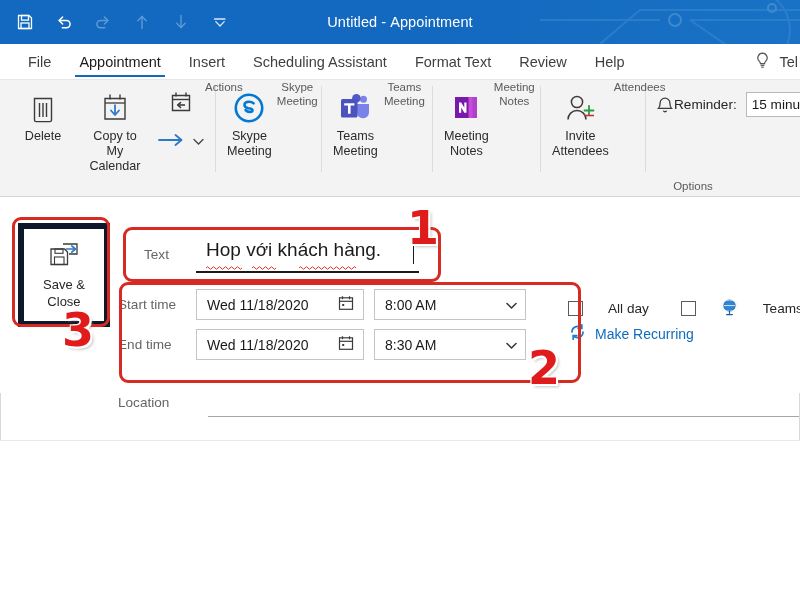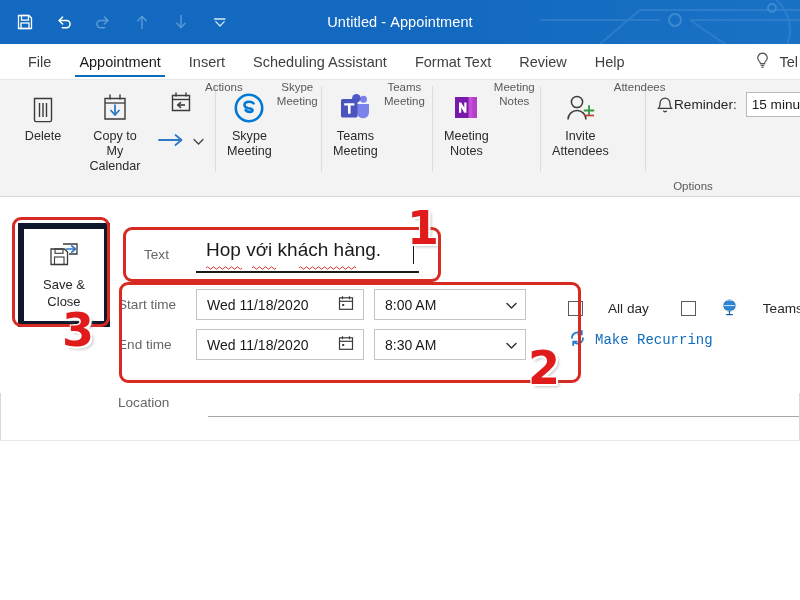--- a/index.html
+++ b/index.html
@@ -482,21 +482,21 @@
           <svg width="17" height="18" viewBox="0 0 17 18" fill="none">
             <circle cx="8.5" cy="7.6" r="5.6" fill="#2e86d8" stroke="#1b5e9e" stroke-width="1"></circle>
             <path d="M3 7.6 h11 M8.5 2 a8 5.6 0 0 1 0 11.2 a8 5.6 0 0 1 0 -11.2" stroke="#e8f2fb" stroke-width=".9" fill="none"></path>
             <path d="M8.5 13.2 v3.2 M5.6 16.6 h5.8" stroke="#1b5e9e" stroke-width="1.2" stroke-linecap="round"></path>
           </svg>
         </span>
         <span>Teams zones</span>
       </span>
     </div>
 
-    <div class="recur" style="top:132px;font-family:Liberation Mono, monospace;">
+    <div class="recur" style="top:126px;">
       <span>
         <svg width="19" height="18" viewBox="0 0 19 18" fill="none" stroke="#1a7ad4" stroke-width="1.7" stroke-linecap="round">
           <path d="M4 9 a5.5 5.5 0 0 1 9.4 -3.9"></path>
           <path d="M15 9 a5.5 5.5 0 0 1 -9.4 3.9"></path>
           <path d="M13.8 1.8 L13.8 5.4 L10.2 5.4"></path>
           <path d="M5.2 16.2 L5.2 12.6 L8.8 12.6"></path>
         </svg>
       </span>
       <span>Make Recurring</span>
     </div>

